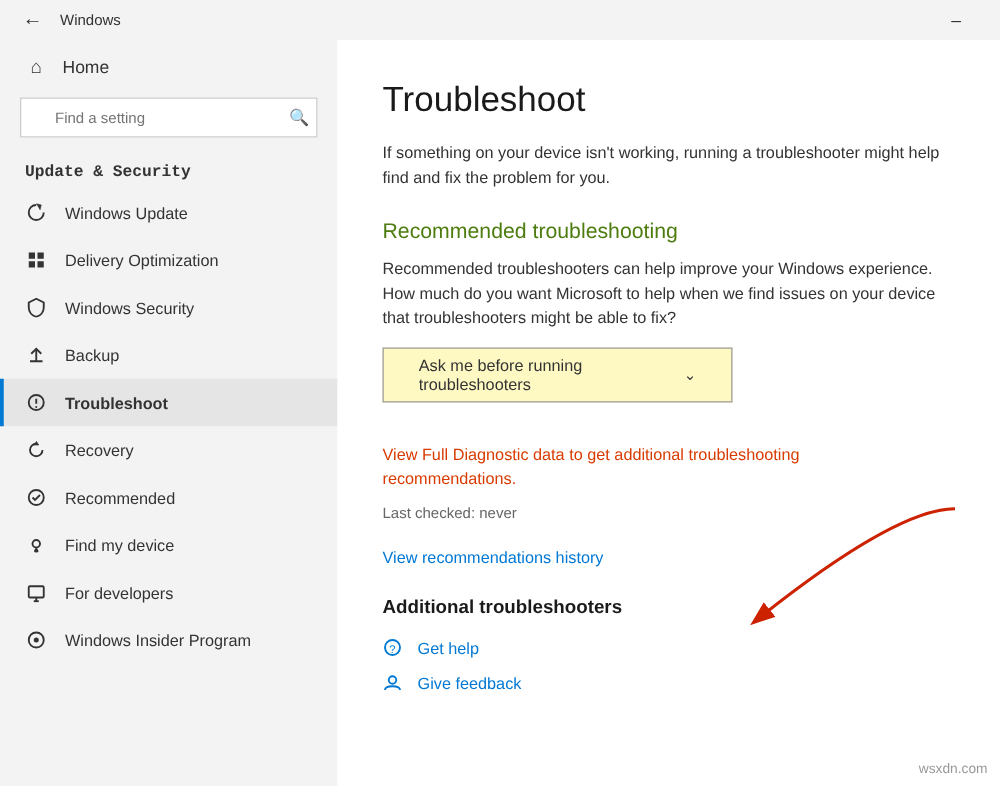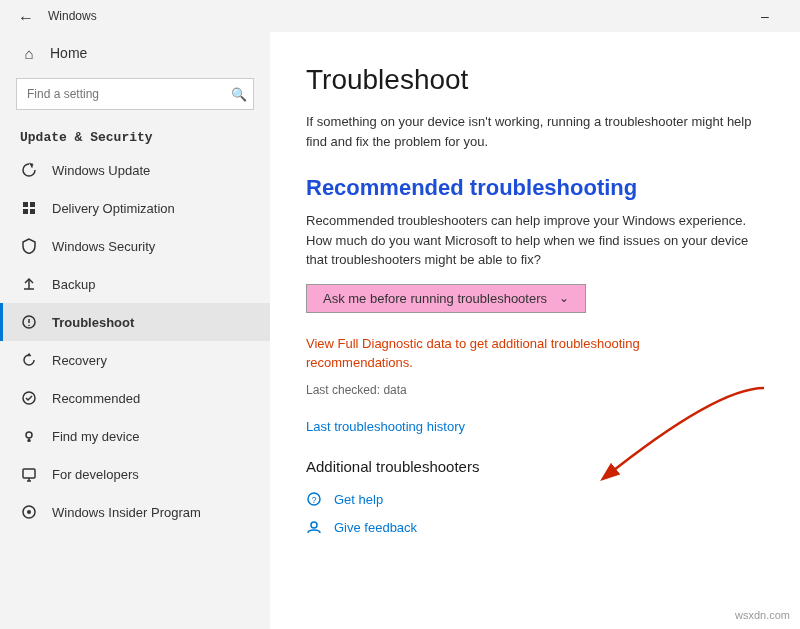--- a/index.html
+++ b/index.html
@@ -88,21 +88,21 @@
 
     .sidebar-search {
       margin: 4px 16px 12px 16px;
       position: relative;
     }
     .sidebar-search input {
       width: 100%;
       height: 32px;
       border: 1px solid #ccc;
       background: #fff;
-      padding: 0 32px 0 10px;
+      padding: 0 32px 0 27px;
       font-size: 12px;
       color: #333;
       outline: none;
     }
     .sidebar-search .search-icon-btn {
       position: absolute;
       right: 6px;
       top: 50%;
       transform: translateY(-50%);
       font-size: 13px;
@@ -171,46 +171,46 @@
 
     .content-desc {
       font-size: 13px;
       color: #333;
       line-height: 1.5;
       margin-bottom: 24px;
       max-width: 480px;
     }
 
     .section-title {
-      font-size: 22px;
-      font-weight: 700;
-      color: #1d4ed8;
+      font-size: 17px;
+      font-weight: 400;
+      color: #4d7c0f;
       margin-bottom: 10px;
     }
 
     .section-desc {
       font-size: 13px;
       color: #333;
       line-height: 1.5;
       margin-bottom: 14px;
       max-width: 480px;
     }
 
     .dropdown-select {
       display: flex;
       align-items: center;
       justify-content: space-between;
       border: 1px solid #999;
-      padding: 6px 16px;
+      padding: 6px 28px;
       width: 280px;
       font-size: 13px;
       color: #333;
       cursor: pointer;
-      background: #f9a8d4;
-      margin-bottom: 21px;
+      background: #fef9c3;
+      margin-bottom: 32px;
     }
     .dropdown-chevron { font-size: 12px; color: #333; }
 
     .link-red {
       color: #d83b01;
       font-size: 13px;
       cursor: pointer;
       text-decoration: none;
       display: inline-block;
       margin-bottom: 10px;
@@ -235,21 +235,21 @@
       font-size: 13px;
       color: #0078d4;
       cursor: pointer;
       text-decoration: none;
       display: inline-block;
       margin-bottom: 24px;
     }
 
     .additional-section {
       font-size: 15px;
-      font-weight: 400;
+      font-weight: 700;
       color: #1a1a1a;
       margin-bottom: 16px;
     }
 
     .help-links {
       display: flex;
       flex-direction: column;
       gap: 10px;
     }
 
@@ -430,23 +430,23 @@
     <div class="dropdown-select">
       <span>Ask me before running troubleshooters</span>
       <span class="dropdown-chevron">⌄</span>
     </div>
 
     <div class="arrow-container">
       <a class="link-red">View Full Diagnostic data to get additional troubleshooting recommendations.</a>
     </div>
 
 
-    <p class="last-checked">Last checked: data</p>
-
-    <a class="view-history-link">Last troubleshooting history</a>
+    <p class="last-checked">Last checked: never</p>
+
+    <a class="view-history-link">View recommendations history</a>
 
     <div style="position: relative;">
       <h3 class="additional-section">Additional troubleshooters</h3>
 
       <svg style="position:absolute; right:-10px; top:-80px; width:300px; height:120px; pointer-events:none;" viewBox="0 0 300 120">
         <defs>
           <marker id="arrowhead" markerWidth="8" markerHeight="6" refX="6" refY="3" orient="auto">
             <polygon points="0 0, 8 3, 0 6" fill="#cc2200"></polygon>
           </marker>
         </defs>

